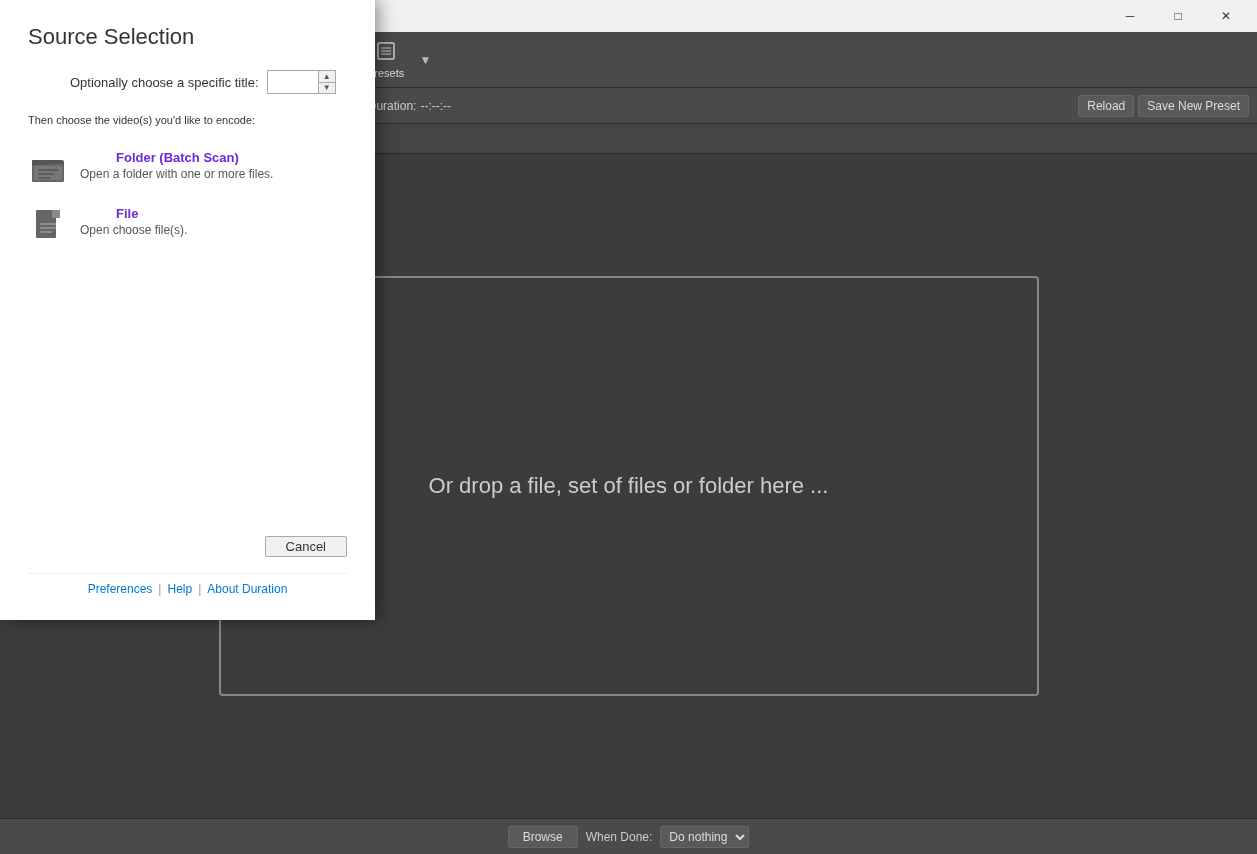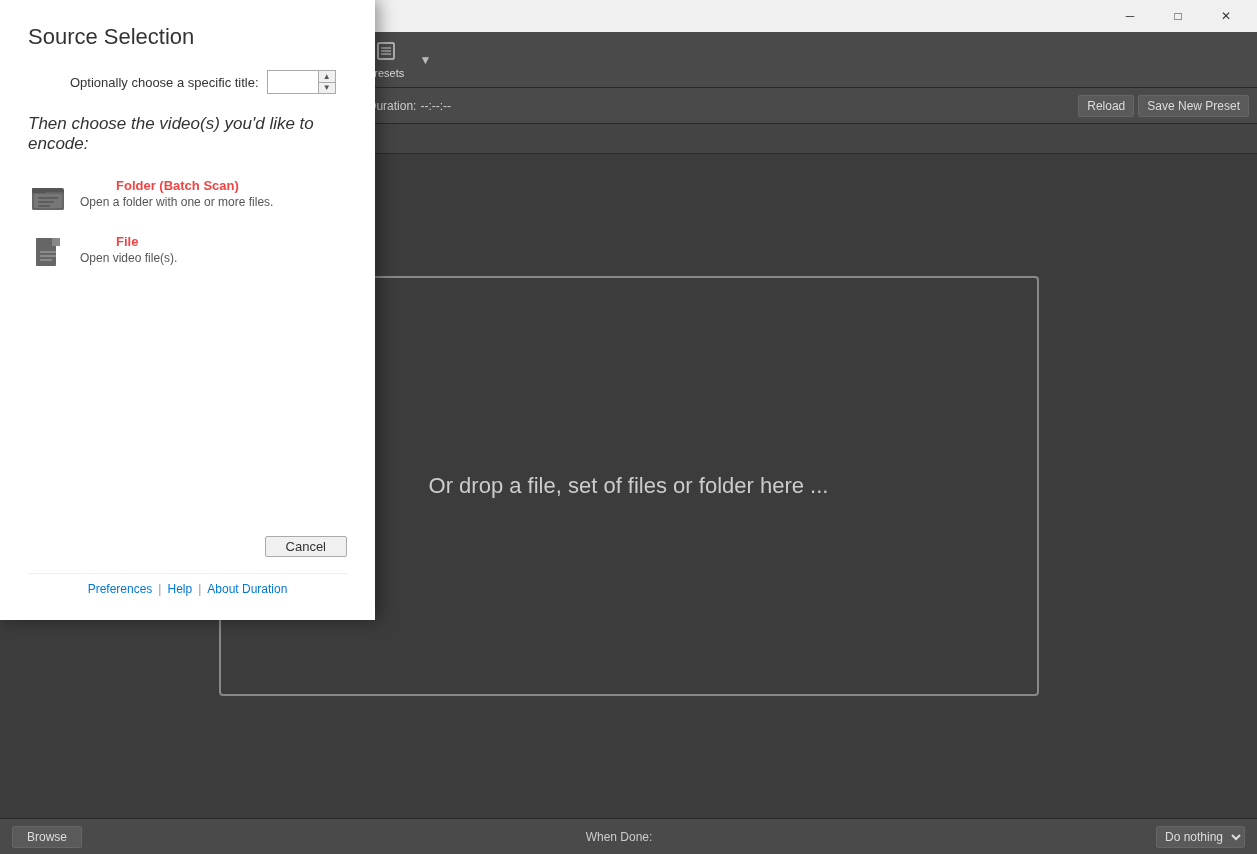--- a/index.html
+++ b/index.html
@@ -187,22 +187,22 @@
     }
 
     
     .bottom-bar {
       background: #4a4a4a;
       height: 36px;
       display: flex;
       align-items: center;
       padding: 0 12px;
       border-top: 1px solid #2a2a2a;
-      justify-content: space-between;
-      gap: 0;
+      justify-content: center;
+      gap: 8px;
     }
     .bottom-browse-btn {
       background: #5a5a5a;
       border: 1px solid #666;
       color: #ddd;
       font-size: 12px;
       padding: 3px 14px;
       border-radius: 2px;
       cursor: pointer;
     }
@@ -270,42 +270,41 @@
       cursor: pointer;
       background: #f0f0f0;
       font-size: 8px;
       color: #555;
       border: none;
       padding: 0;
     }
     .spinner-divider { height: 1px; background: #aaa; }
 
     .encode-label {
-      font-size: 17px;
+      font-size: 11px;
       color: #333;
       margin-bottom: 16px;
-      font-style: italic;
     }
 
     .source-option {
       display: flex;
       align-items: flex-start;
       gap: 12px;
       padding: 8px 0;
       cursor: pointer;
       border-radius: 3px;
     }
     .source-icon {
       width: 40px; height: 40px;
       display: flex; align-items: center; justify-content: center;
       flex-shrink: 0;
     }
     .source-icon svg { width: 36px; height: 36px; }
     .source-text { display: flex; flex-direction: column; gap: 2px; }
-    .source-name { font-size: 13px; font-weight: 600; color: #ef4444; padding-left: 36px; }
+    .source-name { font-size: 13px; font-weight: 600; color: #6d28d9; padding-left: 36px; }
     .source-desc { font-size: 12px; color: #555; }
 
     .overlay-spacer { flex: 1; }
 
     .cancel-btn-wrap {
       display: flex;
       justify-content: flex-end;
       margin-bottom: 16px;
     }
     .cancel-btn {
@@ -501,21 +500,21 @@
         <rect x="6" y="2" width="20" height="28" rx="1" fill="#666"></rect>
         <path d="M22 2 L30 10 L22 10 Z" fill="#888"></path>
         <rect x="22" y="2" width="8" height="8" fill="#888"></rect>
         <line x1="10" y1="16" x2="26" y2="16" stroke="#999" stroke-width="1.5"></line>
         <line x1="10" y1="20" x2="26" y2="20" stroke="#999" stroke-width="1.5"></line>
         <line x1="10" y1="24" x2="22" y2="24" stroke="#999" stroke-width="1.5"></line>
       </svg>
     </div>
     <div class="source-text">
       <span class="source-name">File</span>
-      <span class="source-desc">Open video file(s).</span>
+      <span class="source-desc">Open choose file(s).</span>
     </div>
   </div>
 
   <div class="overlay-spacer"></div>
 
   <div class="cancel-btn-wrap">
     <button class="cancel-btn">Cancel</button>
   </div>
 
   <div class="overlay-footer">

